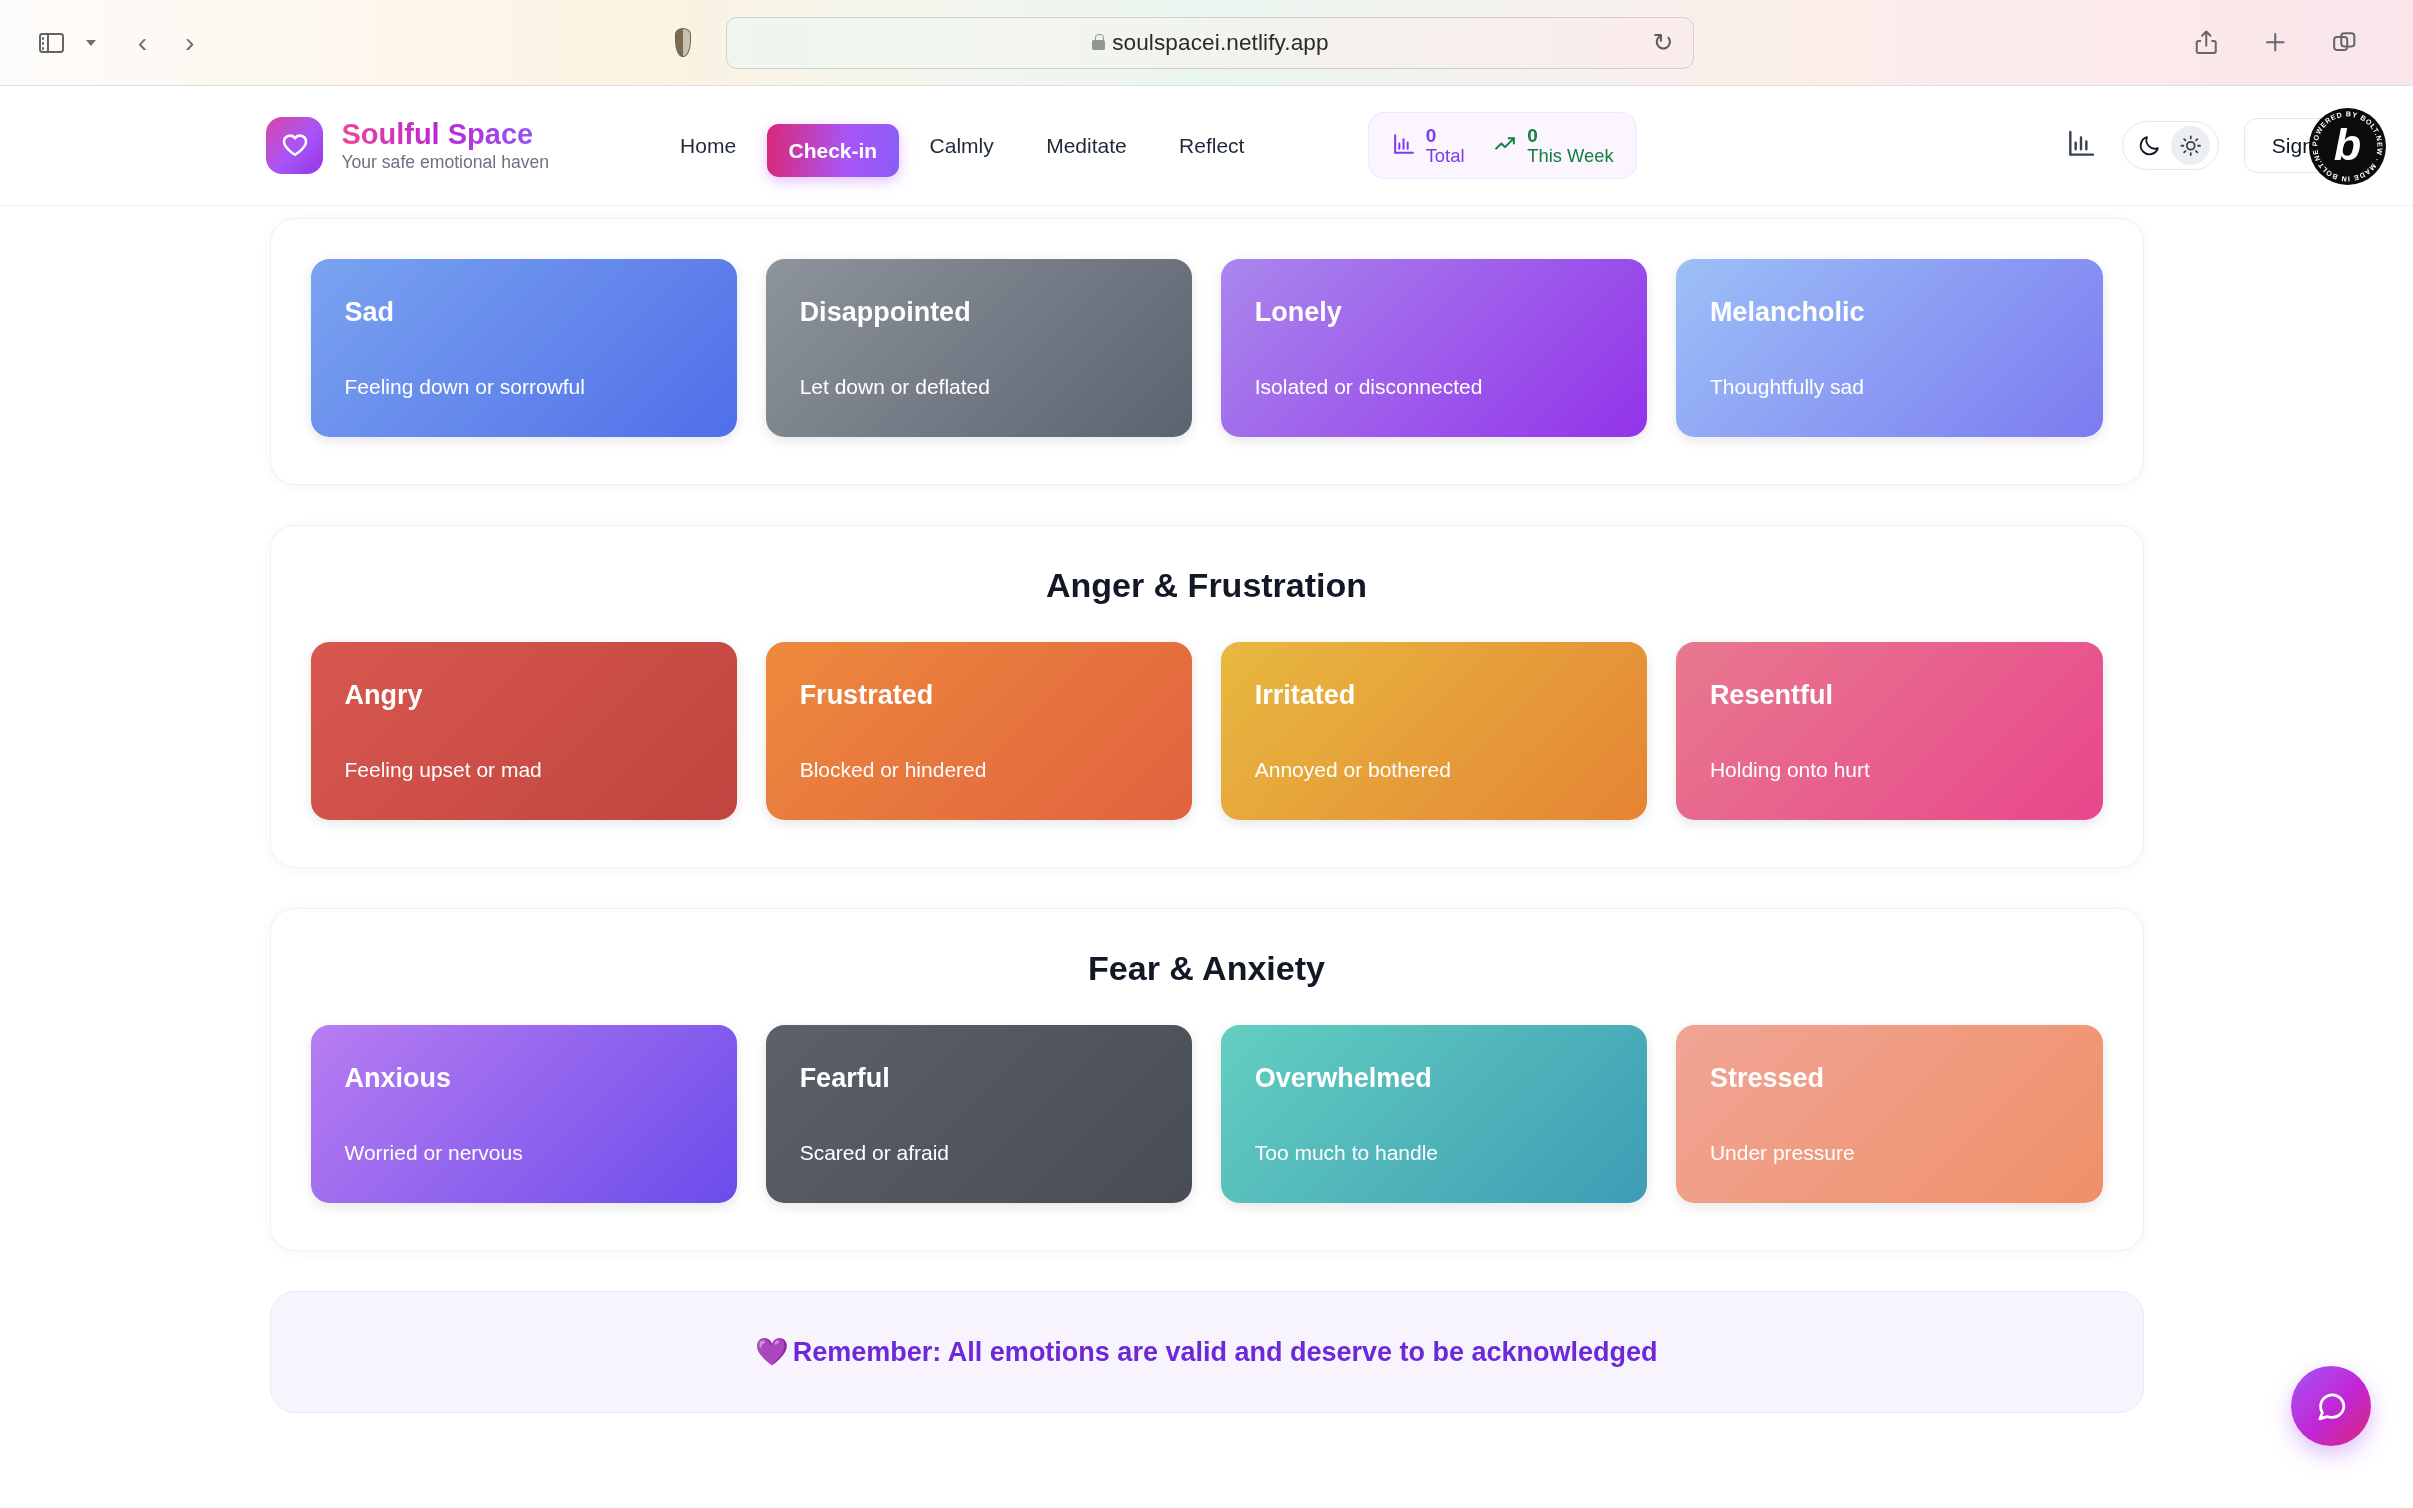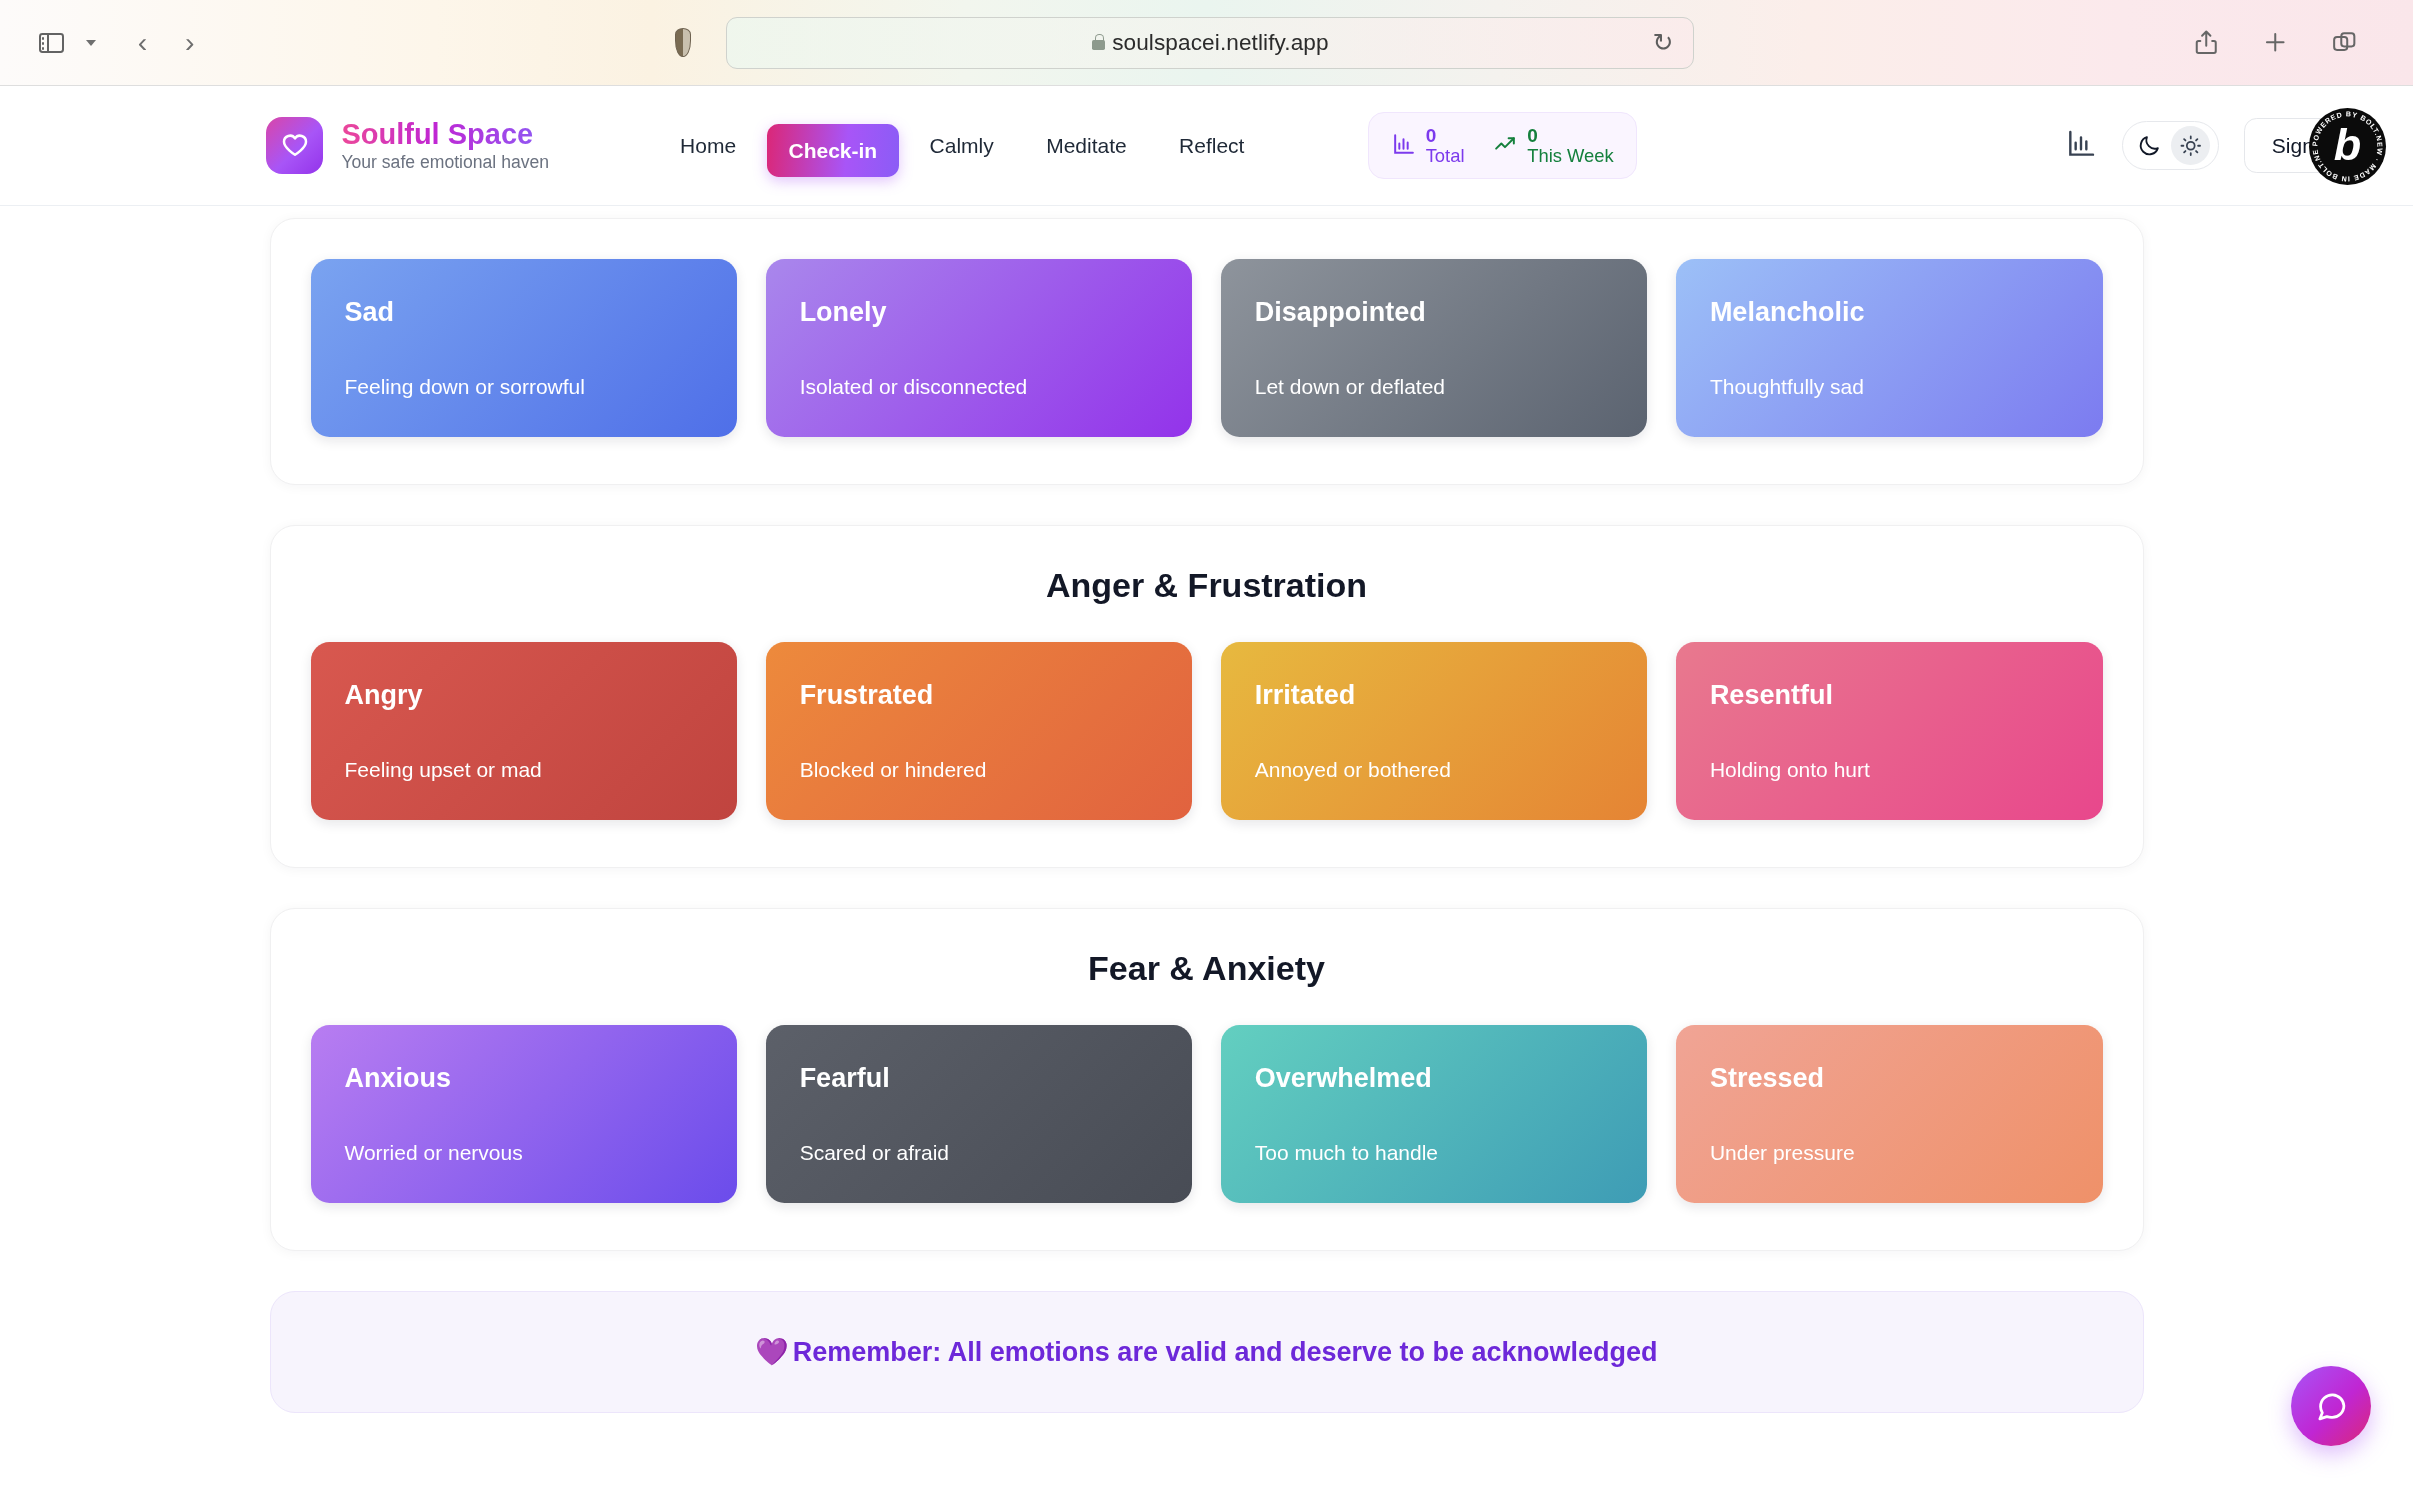--- a/index.html
+++ b/index.html
@@ -306,27 +306,27 @@
 
 <div class="page">
   <div class="content">
 
     <div class="section">
       <div class="mood-grid">
         <div class="mood-card" style="background:linear-gradient(135deg,#7aa3f0,#4f6fe8)">
           <div class="mood-name">Sad</div>
           <div class="mood-desc">Feeling down or sorrowful</div>
         </div>
+        <div class="mood-card" style="background:linear-gradient(135deg,#8e949c,#5b6370)">
+          <div class="mood-name">Disappointed</div>
+          <div class="mood-desc">Let down or deflated</div>
+        </div>
         <div class="mood-card" style="background:linear-gradient(135deg,#a987ec,#9333ea)">
           <div class="mood-name">Lonely</div>
           <div class="mood-desc">Isolated or disconnected</div>
-        </div>
-        <div class="mood-card" style="background:linear-gradient(135deg,#8e949c,#5b6370)">
-          <div class="mood-name">Disappointed</div>
-          <div class="mood-desc">Let down or deflated</div>
         </div>
         <div class="mood-card" style="background:linear-gradient(135deg,#9cc0f7,#7c7bf0)">
           <div class="mood-name">Melancholic</div>
           <div class="mood-desc">Thoughtfully sad</div>
         </div>
       </div>
     </div>
 
     <div class="section">
       <div class="section-title">Anger &amp; Frustration</div>

